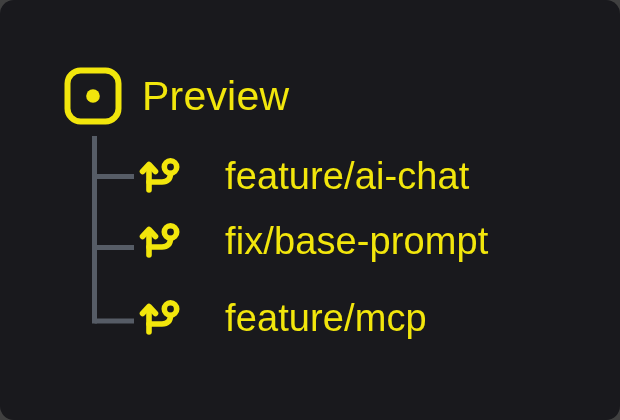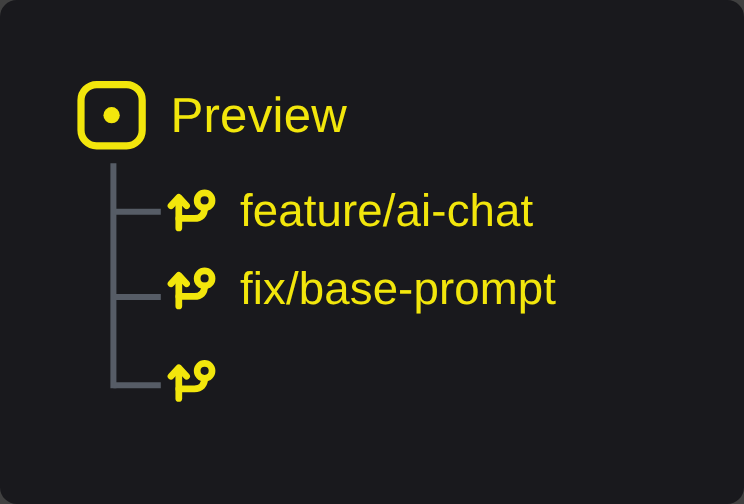--- a/index.html
+++ b/index.html
@@ -71,20 +71,21 @@
     pointer-events: none;
   }
 
   
   .branch-row {
     position: absolute;
     left: 136px;
     height: 56px;
     display: flex;
     align-items: center;
+    gap: 25px;
   }
   .branch-row[data-row="0"] { top: 148px; }
   .branch-row[data-row="1"] { top: 213px; }
   .branch-row[data-row="2"] { top: 290px; }
 
   .branch-icon {
     width: 48px;
     height: 48px;
     flex: 0 0 48px;
     display: block;
@@ -157,15 +158,16 @@
 
   <div class="branch-row" data-row="2">
     <svg class="branch-icon" viewBox="0 0 48 48" aria-hidden="true">
       <g fill="none" stroke="#F2E60C" stroke-width="5.6" stroke-linecap="round" stroke-linejoin="round">
         <line x1="13" y1="14" x2="13" y2="38"></line>
         <polyline points="6.5,19.5 13,12.5 19.5,19.5"></polyline>
         <path d="M13 30 H26 C31.5 30 34.5 27 34.5 21.5"></path>
         <circle cx="34.5" cy="15" r="6.2"></circle>
       </g>
     </svg>
+    <span class="branch-label">feature/mcp</span>
   </div>
 
 </div>
 
 </body></html>

